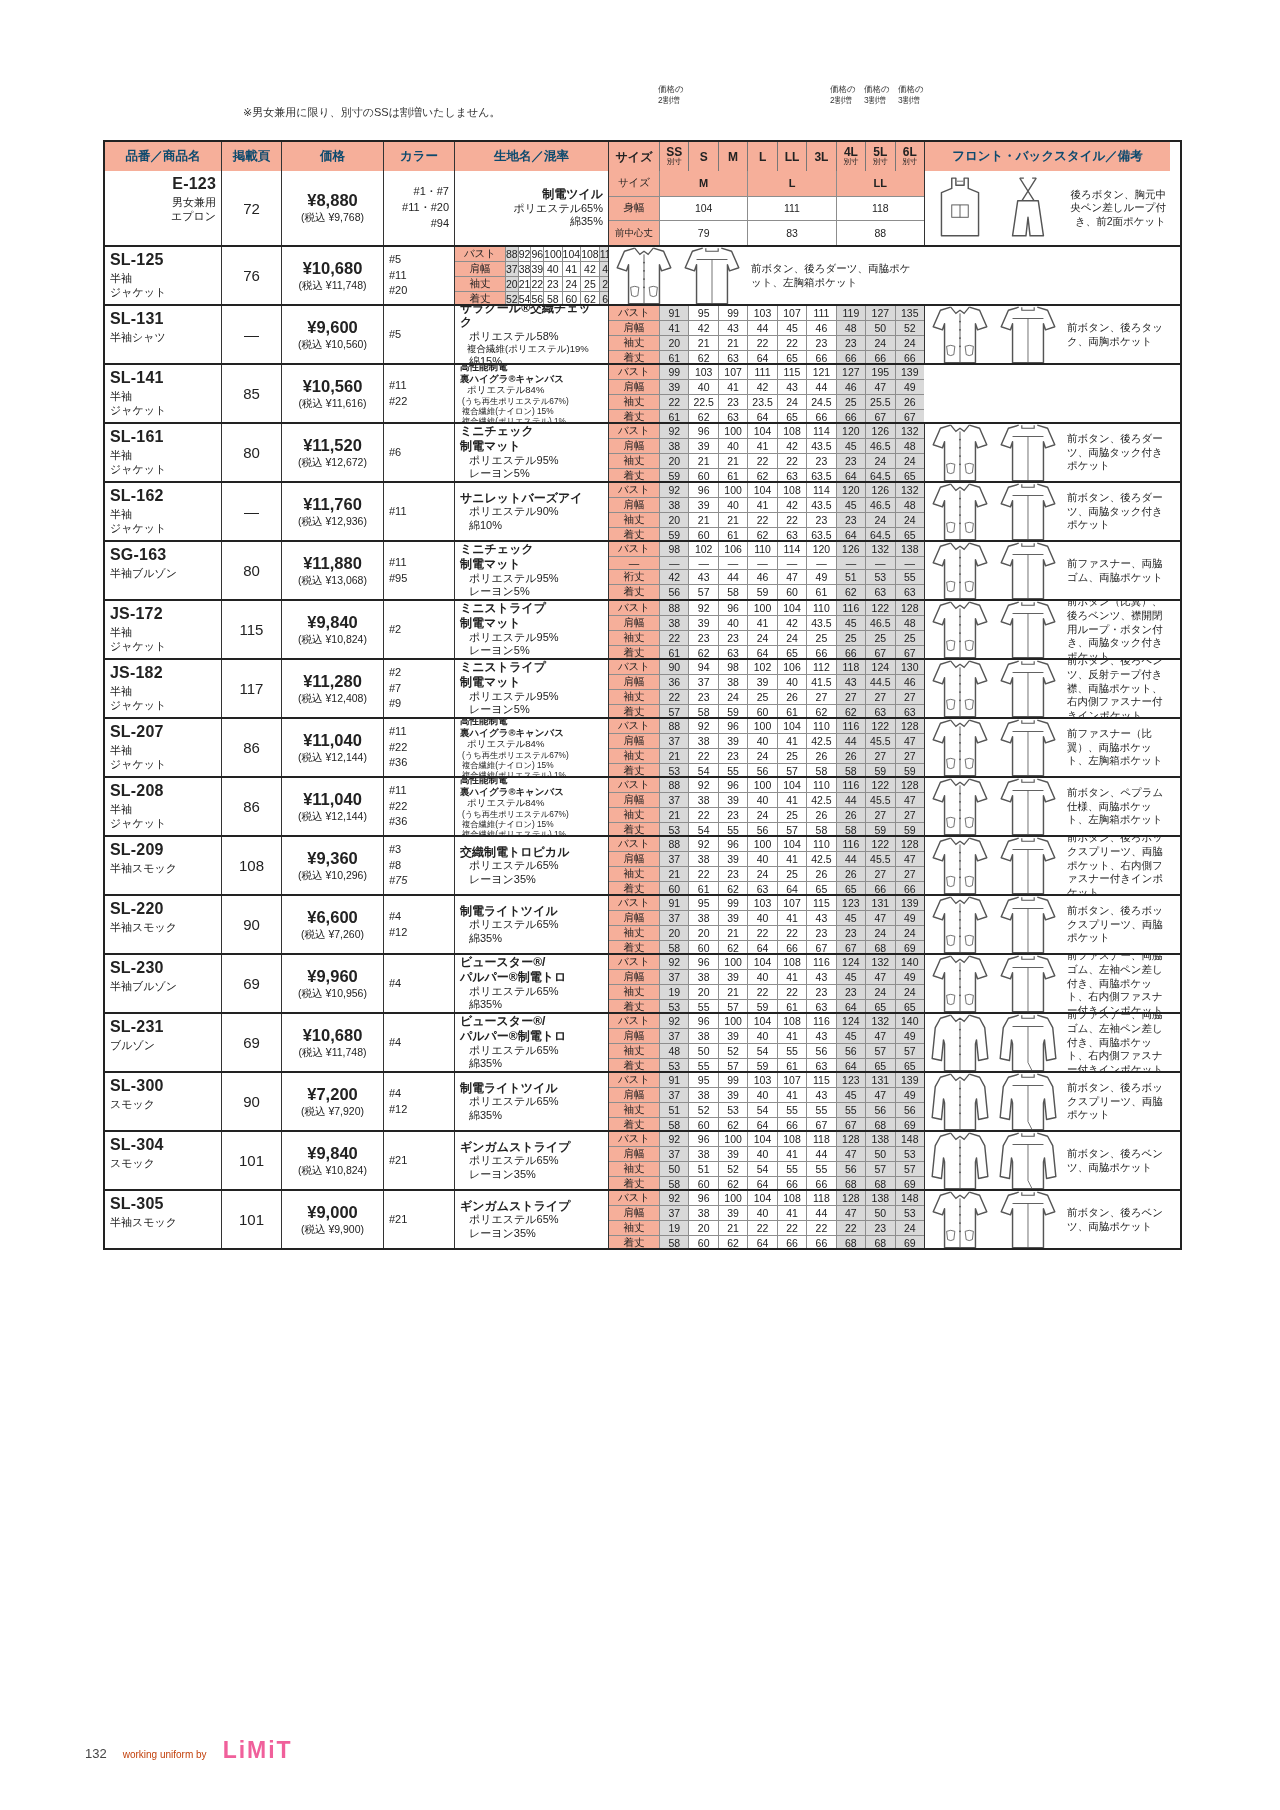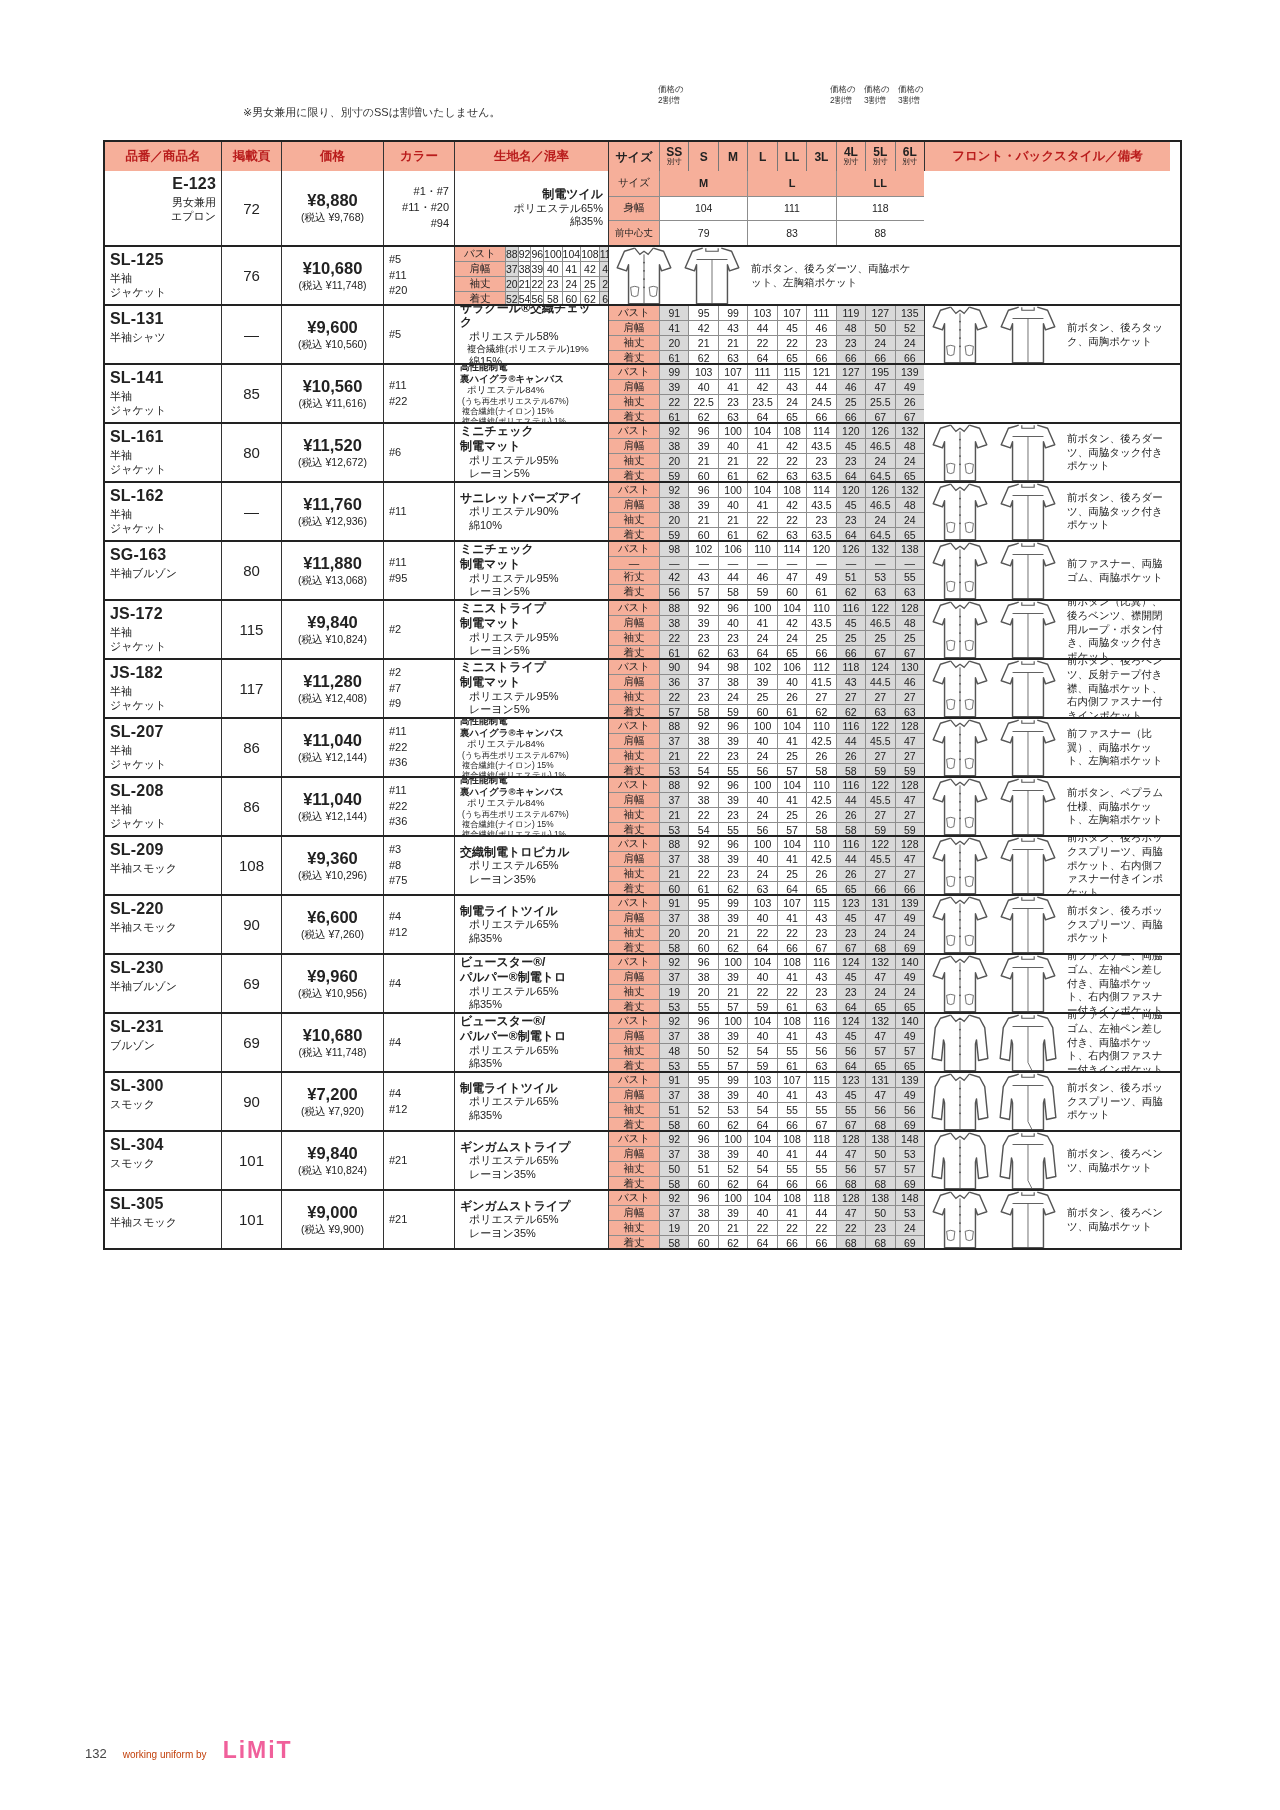--- a/index.html
+++ b/index.html
@@ -17,21 +17,21 @@
   .catalog { position:absolute; left:103px; top:140px; width:1079px; border:2px solid #222; background:#fff; }
 
   .hrow, .prow { display:grid; grid-template-columns:116px 60px 102px 71px 154px 316px 246px; }
   .prow { border-top:2px solid #222; }
   .hrow { height:29px; }
   .prow { height:59px; }
   .prow.first { height:74px; border-top:none;text-align:right; }
 
   .hcell {
     background:#f6af9a; font-weight:bold; font-size:12.5px; display:flex; align-items:center; justify-content:center;
-    border-left:1px solid #333; color:#b91c1c;
+    border-left:1px solid #333; color:#0c4a6e;
   }
   .hcell:first-child { border-left:none; }
   .hsizes { display:grid; grid-template-columns:50px repeat(9,1fr); border-left:1px solid #333; }
   .hsz { background:#f6af9a; display:flex; flex-direction:column; align-items:center; justify-content:center; border-left:1px solid #777; font-weight:bold; }
   .hsz:first-child { border-left:none; }
   .hsz .l1 { font-size:12px; line-height:1; }
   .hsz .l2 { font-size:7.5px; line-height:1.1; font-weight:normal; }
 
   .cell { border-left:1px solid #333; padding:4px 5px; overflow:hidden; }
   .cell:first-child { border-left:none; }
@@ -220,20 +220,31 @@
             <div class="szc szl col0 ">身幅</div>
             <div class="szc szv szm">104</div>
             <div class="szc szv szm">111</div>
             <div class="szc szv szm">118</div>
             <div class="szc szl col0 small">前中心丈</div>
             <div class="szc szv szm">79</div>
             <div class="szc szv szm">83</div>
             <div class="szc szv szm">88</div>
           </div>
         </div>
+        <div class="cell c-remarks">
+          <div class="ill">
+            <svg>
+              <use href="#apron-front"></use>
+            </svg>
+            <svg>
+              <use href="#apron-back"></use>
+            </svg>
+          </div>
+          <div class="rtext">後ろボタン、胸元中央ペン差しループ付き、前2面ポケット</div>
+        </div>
       </div>
       <div class="prow">
         <div class="cell c-code">
           <div class="pcode">SL-125</div>
           <div class="pname">半袖<br>ジャケット</div>
         </div>
         <div class="cell c-page">76</div>
         <div class="cell c-price">
           <div class="p1">¥10,680</div>
           <div class="p2">(税込 ¥11,748)</div>
@@ -982,21 +993,21 @@
           <div class="pname">半袖スモック</div>
         </div>
         <div class="cell c-page">108</div>
         <div class="cell c-price">
           <div class="p1">¥9,360</div>
           <div class="p2">(税込 ¥10,296)</div>
         </div>
         <div class="cell c-color">
           <span style="display: block;">#3</span>
           <span style="display: block;">#8</span>
-          <span style="display: block;">#75</span>
+          <span style="display: block; font-style: italic;">#75</span>
         </div>
         <div class="cell c-fabric">
           <span class="f-b">交織制電トロピカル</span>
           <span class="f-i">ポリエステル65%</span>
           <span class="f-i">レーヨン35%</span>
         </div>
         <div class="cell c-sizes">
           <div class="szgrid r4">
             <div class="szc szl col0 row0">バスト</div>
             <div class="szc szv g row0">88</div>

